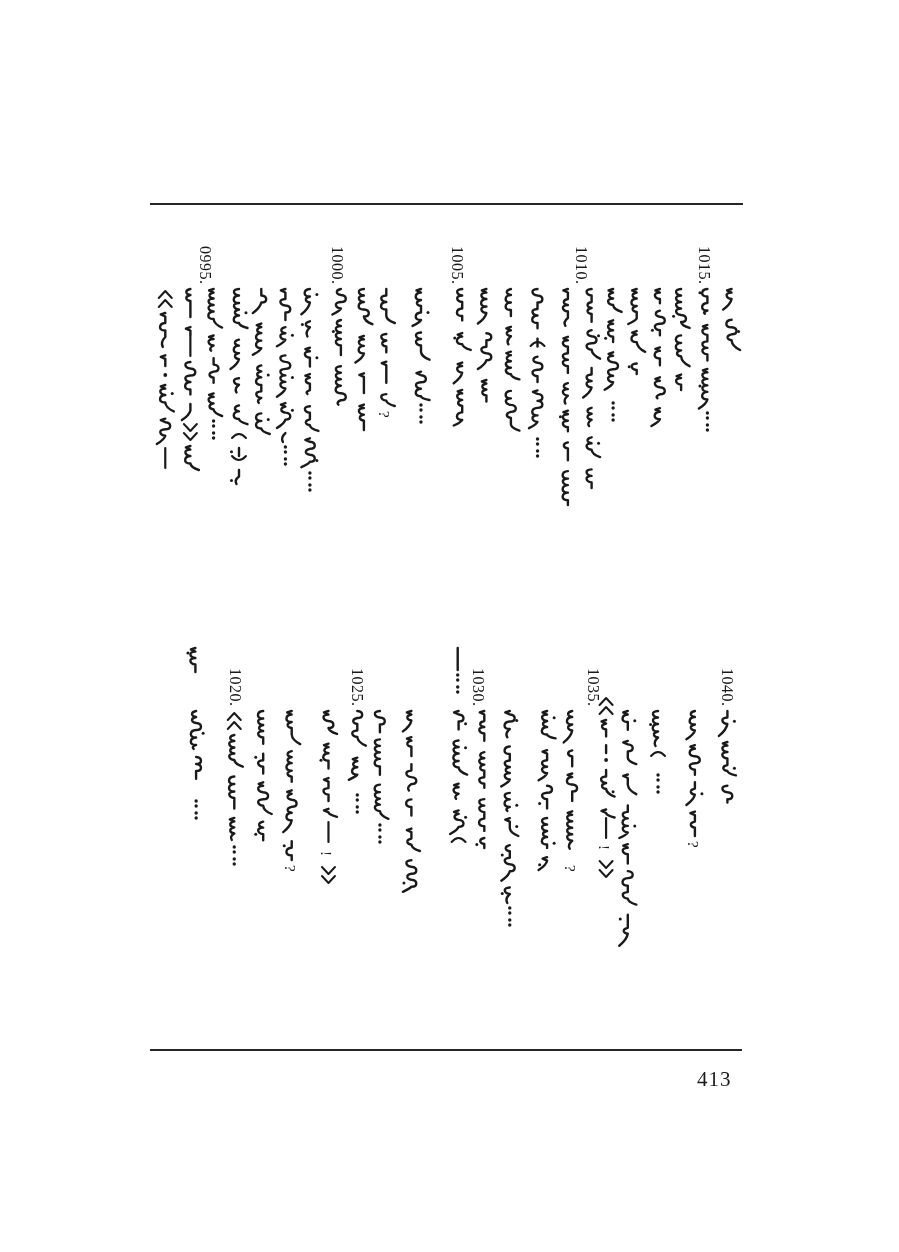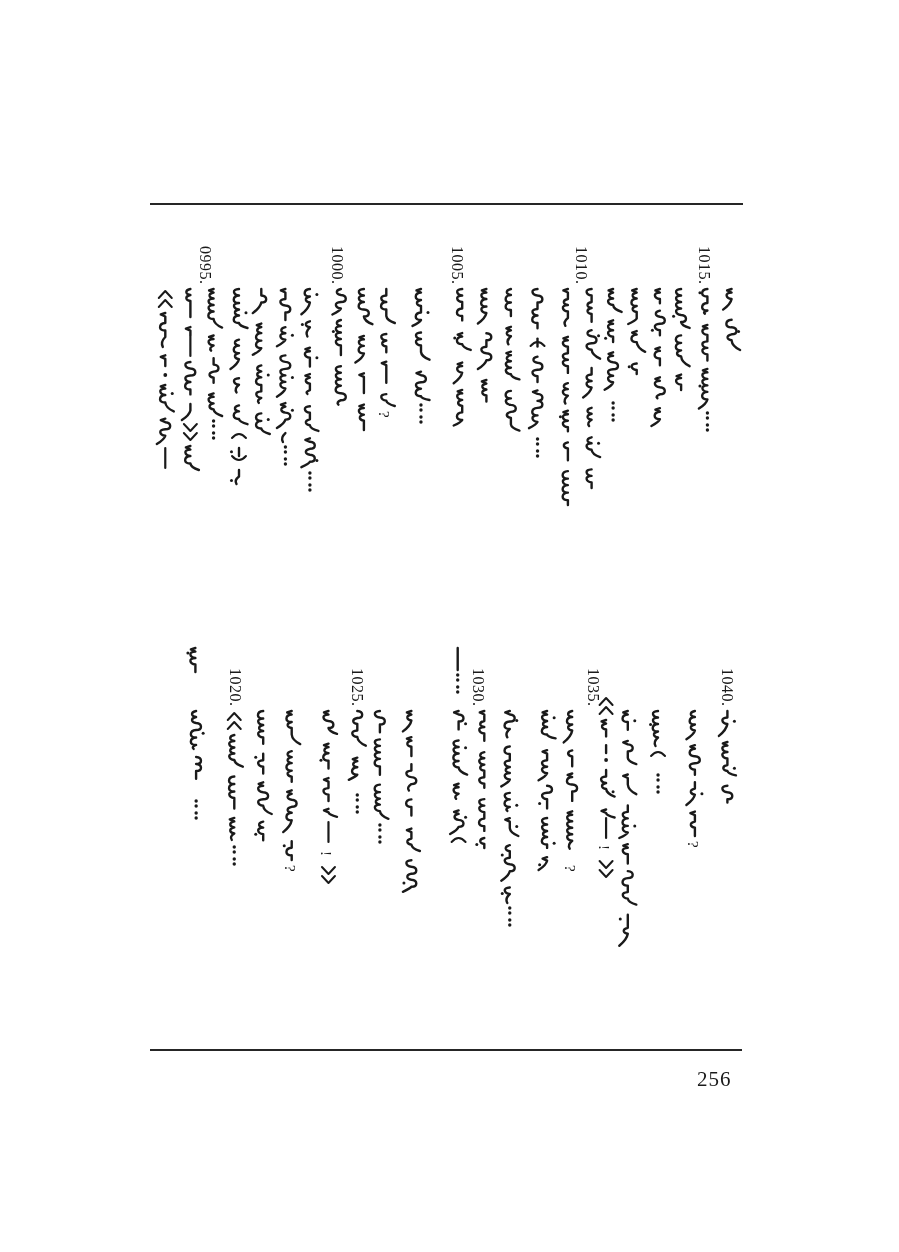--- a/index.html
+++ b/index.html
@@ -425,14 +425,14 @@
       <span class="entry-num" style="left: 465px; top: 246px;">1005.</span>
       <span class="entry-num" style="left: 589px; top: 246px;">1010.</span>
       <span class="entry-num" style="left: 712px; top: 246px;">1015.</span>
       <span class="entry-num" style="left: 243px; top: 668px;">1020.</span>
       <span class="entry-num" style="left: 365px; top: 668px;">1025.</span>
       <span class="entry-num" style="left: 486px; top: 668px;">1030.</span>
       <span class="entry-num" style="left: 601px; top: 668px;">1035.</span>
       <span class="entry-num" style="left: 735px; top: 668px;">1040.</span>
     </div>
   <div id="rule-bottom" class="rule"></div>
-  <span id="page-number">256</span>
+  <span id="page-number">413</span>
 </div>
 
 </body></html>

